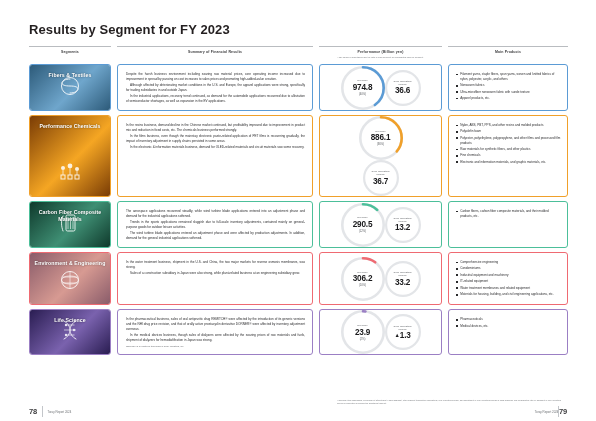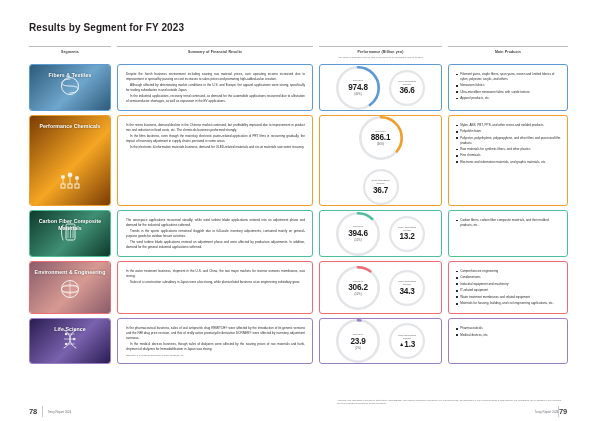--- a/index.html
+++ b/index.html
@@ -8,21 +8,21 @@
     background: #ffffff;
     font-family: "Liberation Sans", sans-serif;
     color: #231f20;
     overflow: hidden;
     position: relative;
   }
   .page { position: relative; width: 596px; height: 421px; }
 
   .page-title {
     position: absolute; left: 29px; top: 22px;
-    font-size: 10px; font-weight: bold; letter-spacing: 0.1px;
+    font-size: 13px; font-weight: bold; letter-spacing: 0.1px;
   }
 
   
   .thead { position: absolute; left: 29px; top: 46px; width: 539px; display: flex; }
   .th { text-align: center; border-top: 0.6px solid #b9bcc0; padding-top: 3px; }
   .th-label { font-size: 3.5px; font-weight: bold; letter-spacing: .15px; color: #3a3a3c; }
   .th-note { font-size: 2.1px; color: #6e7175; margin-top: 1.6px; line-height: 1.35; }
   .th.c1 { width: 82px; }
   .th.c2 { width: 196px; margin-left: 6px; }
   .th.c3 { width: 123px; margin-left: 6px; }
@@ -53,21 +53,21 @@
     background: #fff; margin-left: 6px; position: relative;
   }
   .summary { width: 196px; padding: 7px 7px 5px 8px; }
   .summary p {
     font-size: 3.1px; line-height: 1.62; color: #2b2b2d;
     text-align: justify; margin-bottom: 1px;
   }
   .summary p.ind { text-indent: 4px; }
   .summary .fn { font-size: 2.2px; color: #65686c; line-height: 1.5; margin-top: 1.5px; }
 
-  .perf { width: 123px; display: flex; align-items: center; justify-content: center; gap: 9px; }
+  .perf { width: 123px; display: flex; align-items: center; justify-content: center; }
   .products { width: 120px; padding: 7px 6px 6px 7px; }
   .products li {
     list-style: none; font-size: 3.05px; line-height: 1.55;
     color: #2b2b2d; padding-left: 4.2px; position: relative; margin-bottom: 1.7px;
   }
   .products li::before {
     content: ""; position: absolute; left: 0; top: 1.6px;
     width: 1.9px; height: 1.9px; background: currentColor;
   }
 
@@ -231,21 +231,21 @@
           <p class="ind">The wind turbine blade applications entered an adjustment phase and were affected by production adjustments. In addition, demand for the general industrial applications softened.</p>
         </div>
         <div class="panel perf" style="border-color: rgb(76, 191, 154);">
           <div class="gauge">
             <svg width="44" height="44" viewBox="0 0 44 44">
               <circle cx="22" cy="22" r="20.7" fill="none" stroke="#e3e5e8" stroke-width="2.6"></circle>
               <circle cx="22" cy="22" r="20.7" fill="none" stroke="#4cbf9a" stroke-width="2.6" stroke-linecap="round" stroke-dasharray="15.607432303034091 114.45450355558334" transform="rotate(-90 22 22)"></circle>
             </svg>
             <div class="gauge-inner">
               <div class="g-label">Revenue</div>
-              <div class="g-value">394.6</div>
+              <div class="g-value">290.5</div>
               <div class="g-sub">(12%)</div>
             </div>
           </div>
           <div class="gauge">
             <svg width="36" height="36" viewBox="0 0 36 36">
               <circle cx="18" cy="18" r="16.9" fill="none" stroke="#e3e5e8" stroke-width="2.2"></circle>
             </svg>
             <div class="gauge-inner">
               <div class="g-label">Core Operating<br>Income</div>
               <div class="g-value">13.2</div>
@@ -283,21 +283,21 @@
               <div class="g-value">306.2</div>
               <div class="g-sub">(10%)</div>
             </div>
           </div>
           <div class="gauge">
             <svg width="36" height="36" viewBox="0 0 36 36">
               <circle cx="18" cy="18" r="16.9" fill="none" stroke="#e3e5e8" stroke-width="2.2"></circle>
             </svg>
             <div class="gauge-inner">
               <div class="g-label">Core Operating<br>Income</div>
-              <div class="g-value">34.3</div>
+              <div class="g-value">33.2</div>
             </div>
           </div>
         </div>
         <div class="panel products" style="border-color: rgb(239, 106, 114);">
           <ul>
             <li>Comprehensive engineering</li>
             <li>Condominiums</li>
             <li>Industrial equipment and machinery</li>
             <li>IT-related equipment</li>
             <li>Water treatment membranes and related equipment</li>

